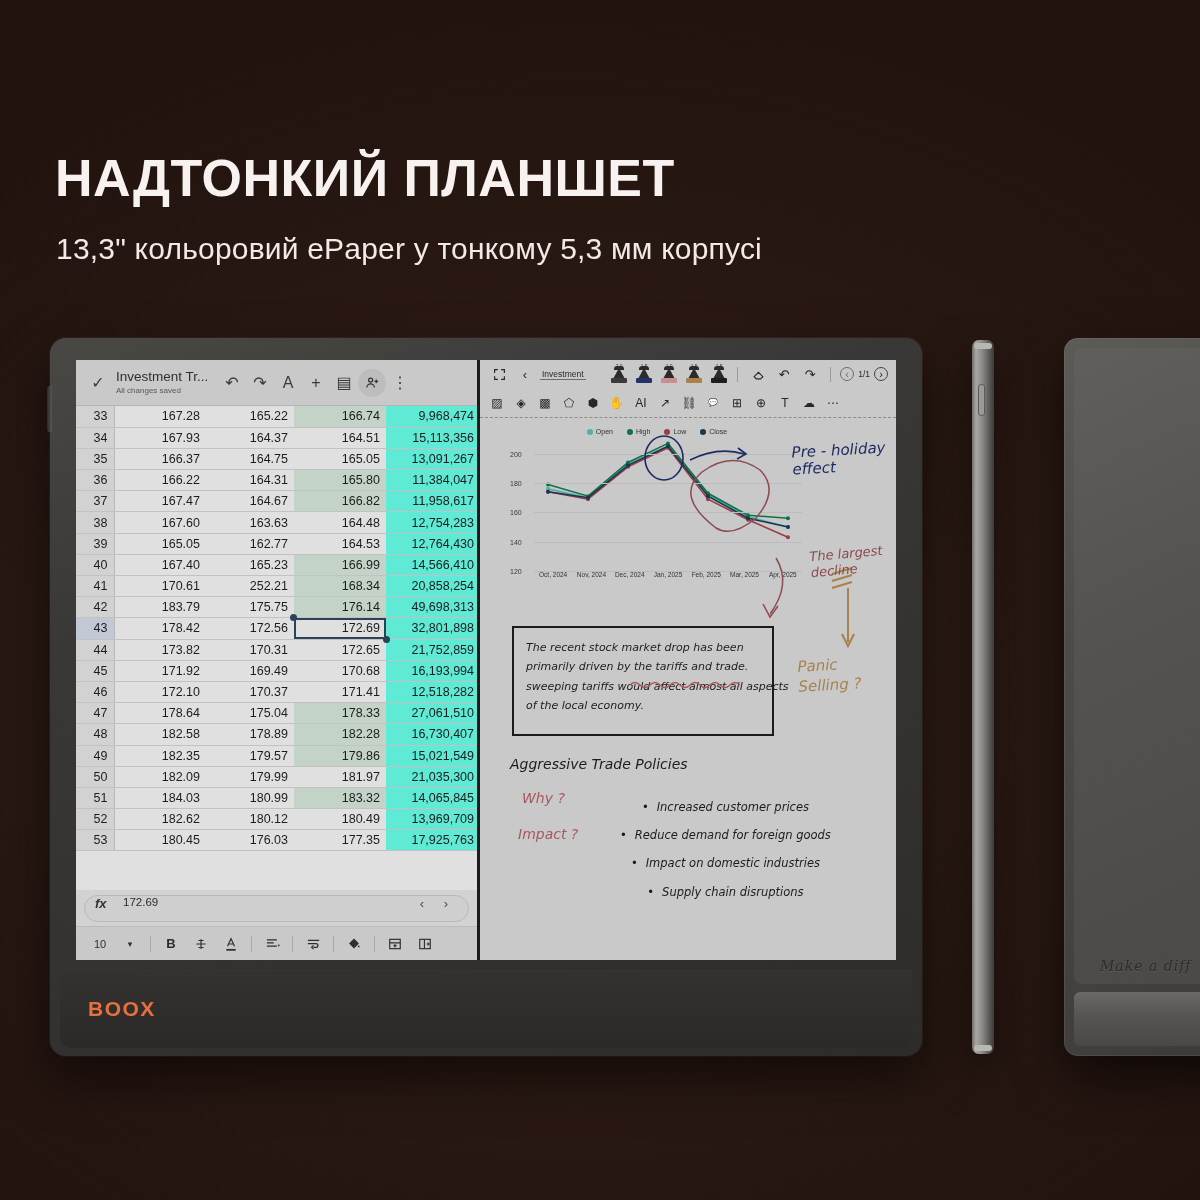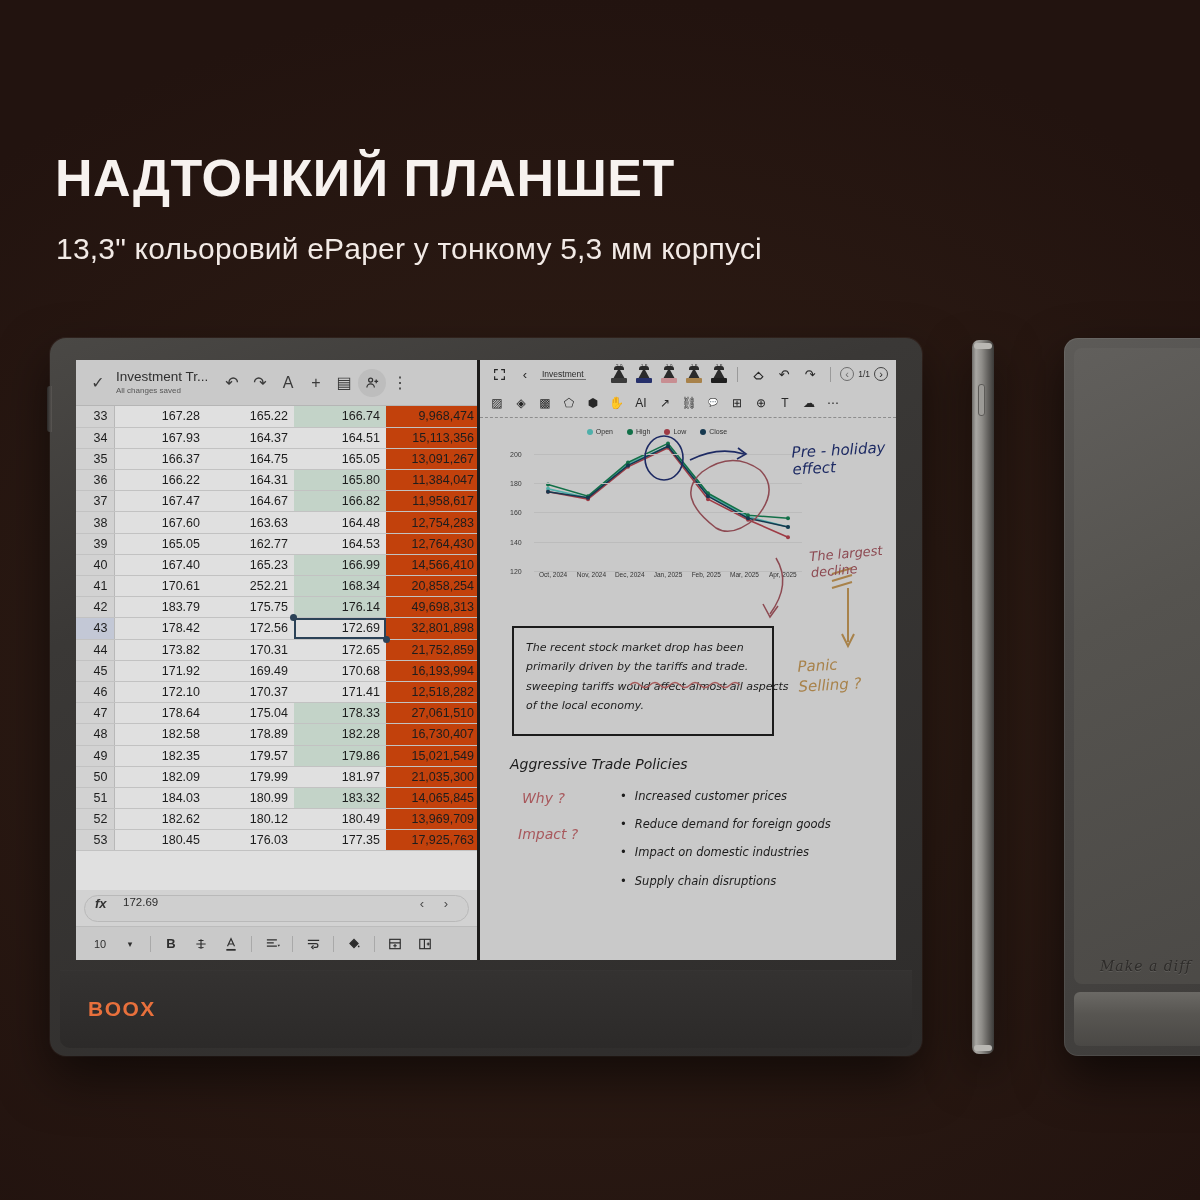--- a/index.html
+++ b/index.html
@@ -89,21 +89,21 @@
     text-align: right; white-space: nowrap;
   }
   td.rowhead {
     width: 38px; text-align: center; font-size: 9.5px; color: #3e3e3e;
     background: #d2d2d2; border-right: 1px solid #b8b8b8; padding: 0;
   }
   tr.selrow td.rowhead { background: #c3c8d6; }
   td.c1 { width: 92px; background:#e0e0e0; }
   td.c2 { width: 88px; background:#e0e0e0; }
   td.c3 { width: 92px; background:#e0e0e0; }
-  td.c4 { width: 94px; background:#c2410c; }
+  td.c4 { width: 94px; background:#5eead4; }
   td.hl { background: #c3d3c8; color: #1c5137; }
   td.selcell {
     outline: 2px solid #2b4257; outline-offset: -2px; position: relative;
   }
   td.selcell::after {
     content:''; position:absolute; right:-4px; bottom:-4px;
     width:7px;height:7px;border-radius:50%;background:#2b4257;
   }
   td.selcell::before {
     content:''; position:absolute; left:-4px; top:-4px;
@@ -178,21 +178,21 @@
   .notebox {
     position:absolute; left:32px; top:208px; width:262px; height:110px;
     border:2px solid #1b1b1b; padding:10px 12px;
   }
   .nb-line { font-size:11px;color:#1c1c1c;line-height:1.75;font-style:italic;
              font-family:"DejaVu Sans", sans-serif; white-space:nowrap;}
   .sect-title { position:absolute;left:30px;top:338px;font-size:14px;color:#1c1c1c;
                 font-style:italic;font-family:"DejaVu Sans", sans-serif;}
   .qlabel { position:absolute;color:#a8585c;font-size:14px;font-style:italic;
             font-family:"DejaVu Sans", sans-serif;}
-  .bullets { position:absolute;left:140px;top:364px;}
+  .bullets { position:absolute;left:140px;top:375px;text-align:center;}
   .bul { font-size:11.5px;color:#1c1c1c;font-style:italic;line-height:2.45;
          font-family:"DejaVu Sans", sans-serif;white-space:nowrap;}
   .bul::before { content:'\2022'; margin-right:8px; color:#1c1c1c;}
 
   
   .side-device {
     position:absolute; left:972px; top:340px; width:22px; height:714px;
     background: linear-gradient(90deg,#6e6c69 0%,#a9a7a3 18%,#8e8c88 45%,#605e5b 75%,#3b3a38 100%);
     border-radius: 7px;
     box-shadow: 0 18px 44px rgba(0,0,0,.6);

